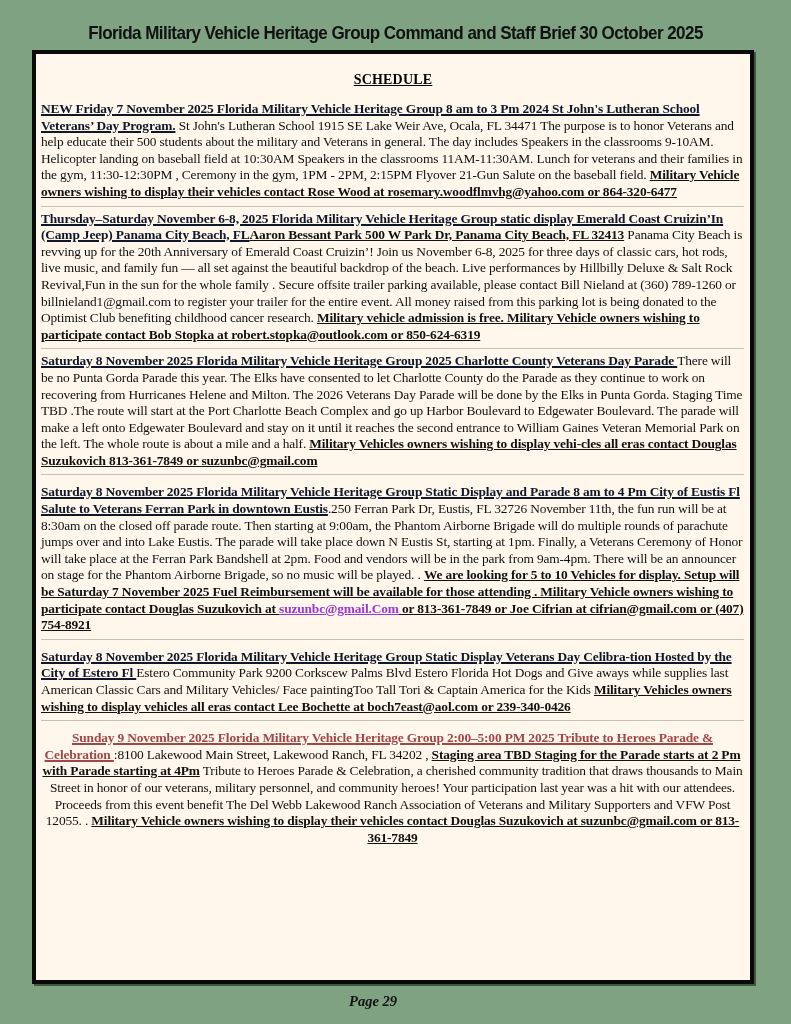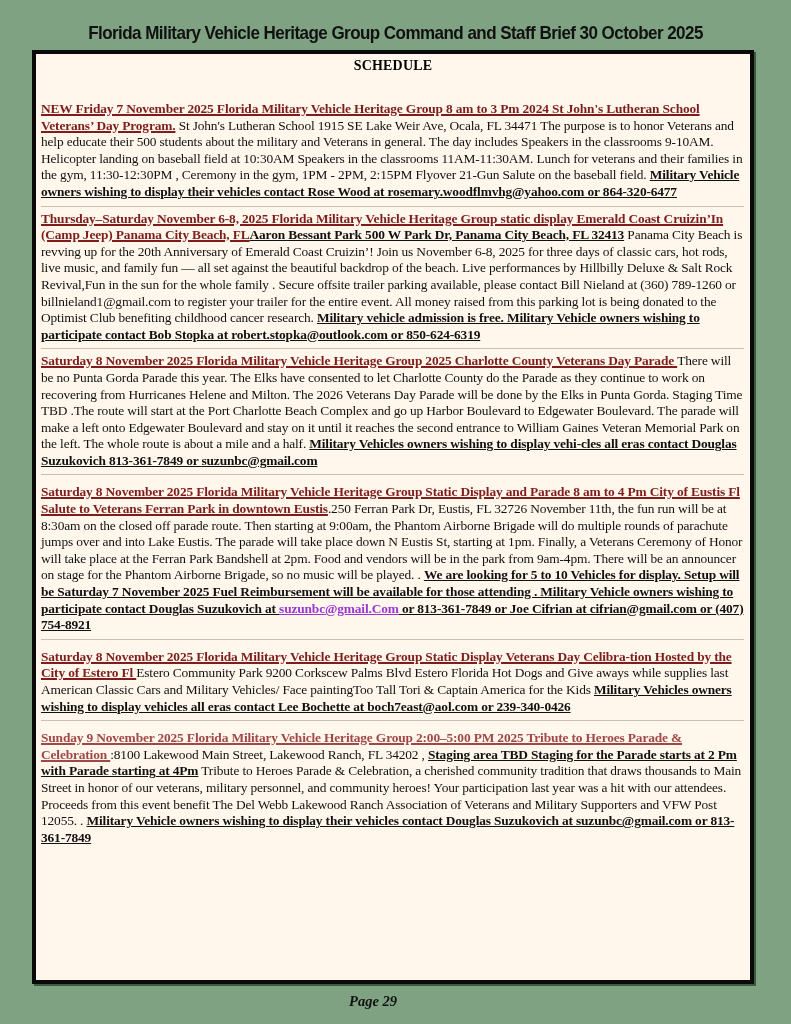--- a/index.html
+++ b/index.html
@@ -17,32 +17,32 @@
     letter-spacing: -0.6px; transform: scaleX(0.92); transform-origin: center;
     white-space: nowrap;
   }
   .frame {
     position: absolute; left: 32px; top: 50px; width: 714px; height: 926px;
     border: 4px solid #0a0a0a;
     background: #fff7ec;
     box-shadow: 2px 2px 0 #3c5a40;
   }
   .schedule-title {
-    text-align: center; font-weight: bold; 
-    font-size: 14px; margin-top: 4px; letter-spacing: 0.2px;
+    text-align: center; font-weight: bold; text-decoration: underline;
+    font-size: 14px; margin-top: 18px; letter-spacing: 0.2px;
   }
   .events { position: absolute; left: 5px; top: 47px; right: 6px; }
   .event {
     font-size: 13.4px; line-height: 16.6px; color: #111;
     border-bottom: 1px solid #c9c0b5; padding-bottom: 5px; margin-bottom: 4px;
     letter-spacing: -0.15px;
   }
-  .event:last-child { border-bottom: none; }
+  .event:last-child { border-bottom: none; text-align: center; }
   .ev-title {
-    color: #7f1d1d; font-weight: bold; text-decoration: underline;
+    color: #0f172a; font-weight: bold; text-decoration: underline;
     text-decoration-thickness: 2px;
   }
   .ev-title.light { color: #a04848; }
   .b { font-weight: bold; text-decoration: underline; }
   .u { }
   .link-purple { color: #9a36d6; font-weight: bold; text-decoration: underline; }
   .gap-lg { margin-top: 9px; }
   .page-footer {
     position: absolute; left: 0; top: 993px; width: 746px; text-align: center;
     font-style: italic; font-weight: bold; font-size: 14.5px; color: #111;

